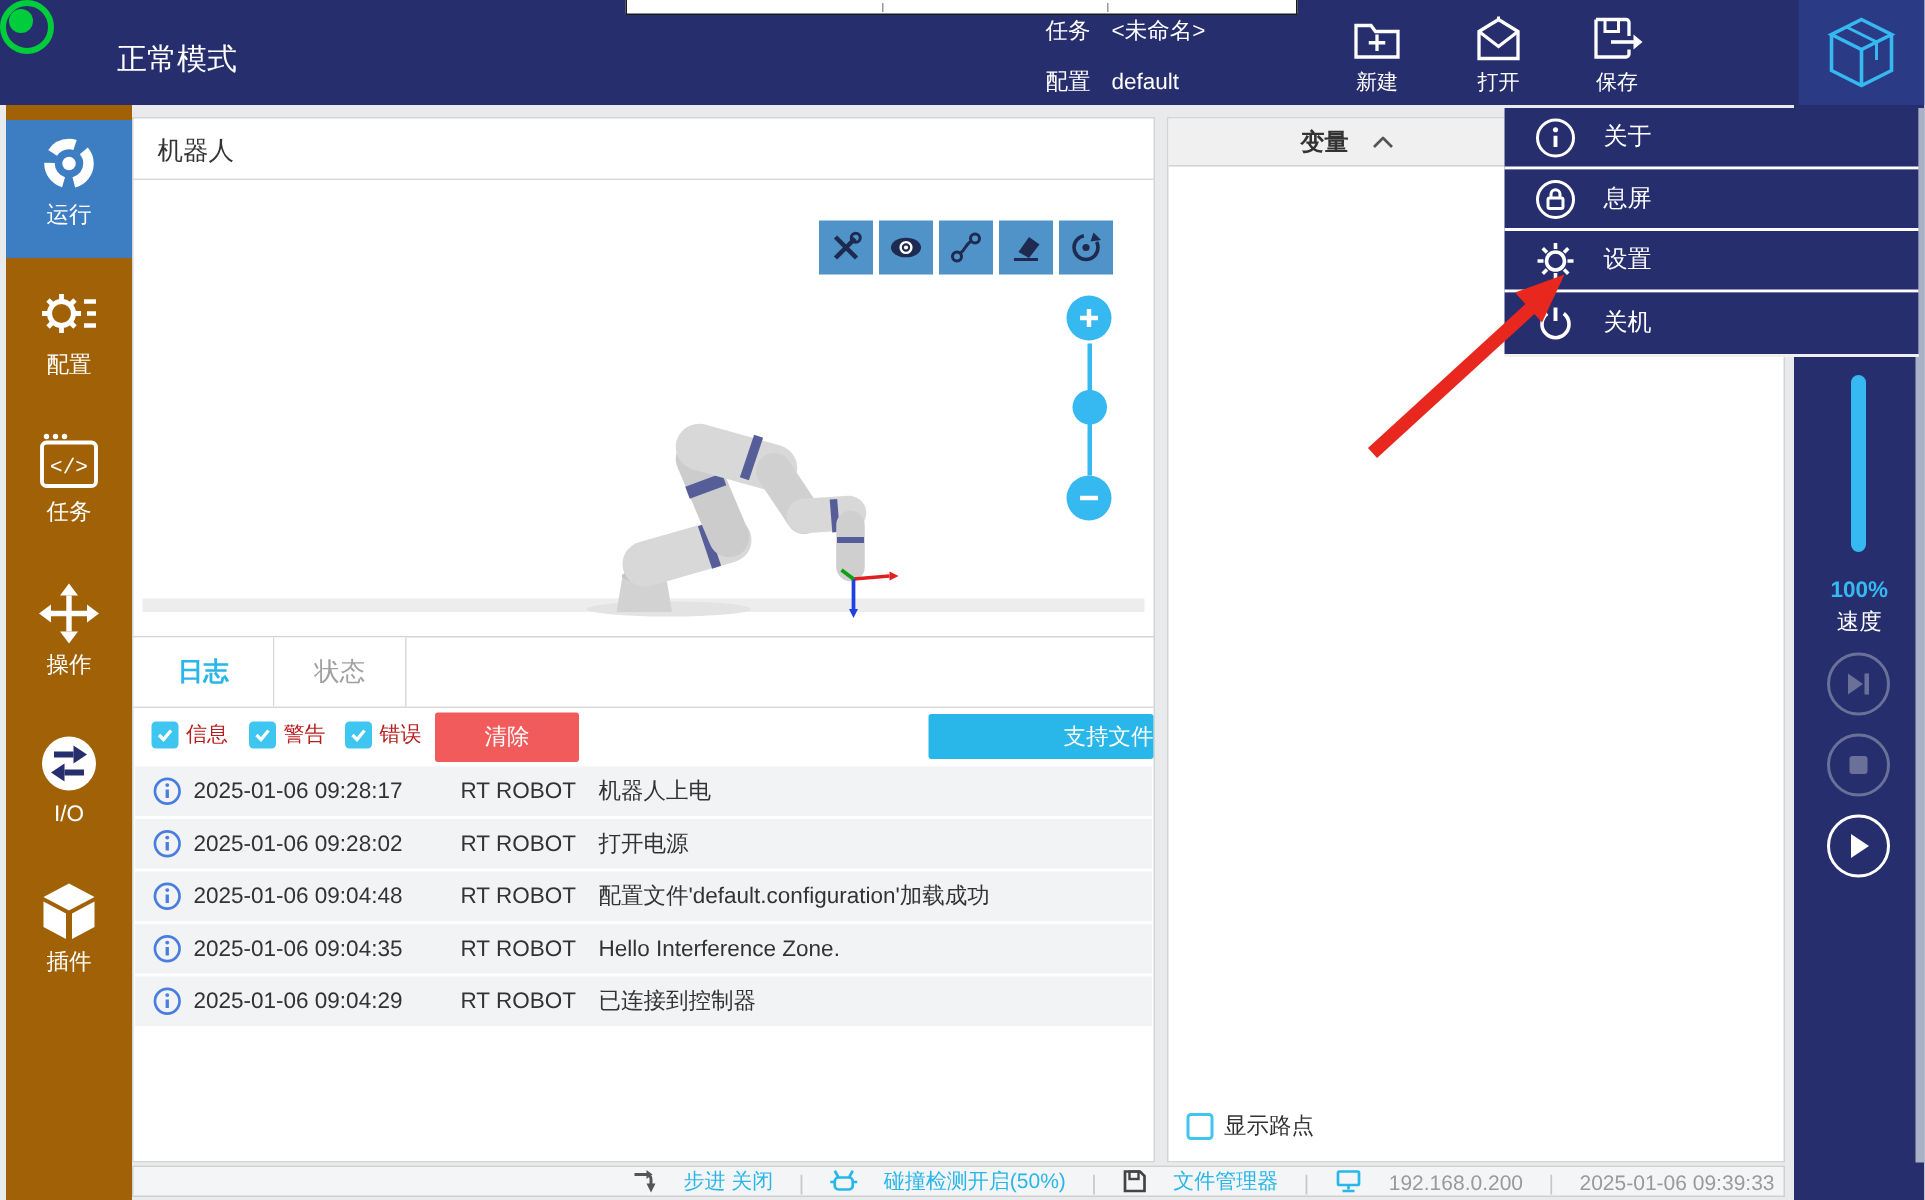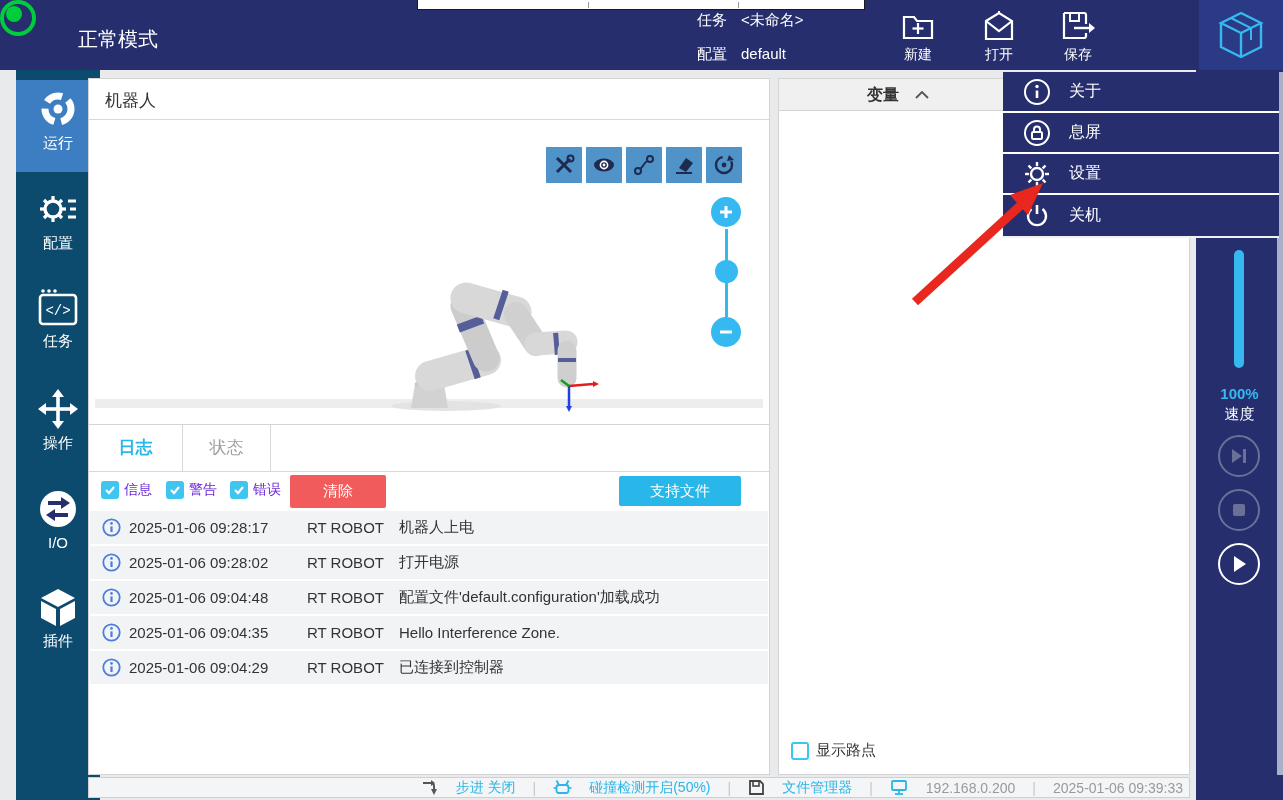--- a/index.html
+++ b/index.html
@@ -17,47 +17,47 @@
   #mode-label { left:78px; top:26px; color:#fff; font-size:20px; }
   .tb-kv { color:#fff; font-size:15px; }
   #task-row { left:697px; top:11px; }
   #config-row { left:697px; top:45px; }
   .tb-kv .k { margin-right:14px; }
   .tb-action { position:absolute; top:10px; width:70px; text-align:center; color:#fff; font-size:14px; cursor:pointer; }
   .tb-action svg { display:block; margin:0 auto 4px auto; }
   #logo-tile { left:1199px; top:0; width:84px; height:70px; background:#2b3a85; display:flex; align-items:center; justify-content:center; }
 
   
-  #left-sidebar { left:16px; top:70px; width:84px; height:730px; background:#0c4a6e; }
+  #left-sidebar { left:4px; top:70px; width:84px; height:730px; background:#a16207; }
   .side-item { position:absolute; left:0; width:84px; height:92px; text-align:center; color:#fff; font-size:15px; cursor:pointer; }
   .side-item svg { display:block; margin:8px auto 4px auto; }
   .side-item.active { background:#3d7ec3; }
 
   
   #robot-panel { left:88px; top:78px; width:682px; height:346px; background:#fff; border:1px solid #d4d4d4; border-bottom:none; }
   #robot-title { position:absolute; left:16px; top:10px; font-size:17px; color:#333; }
   #robot-header-line { position:absolute; left:0; top:40px; width:680px; height:1px; background:#d9d9d9; }
   .view-btn { position:absolute; top:68px; width:36px; height:36px; background:#4f93c8; display:flex; align-items:center; justify-content:center; cursor:pointer; }
   #ground-strip { position:absolute; left:6px; top:320px; width:668px; height:9px; background:#ededed; }
   .zoomline { position:absolute; left:636px; width:3px; background:#35b9f0; }
   .zoombtn { position:absolute; left:622px; width:30px; height:30px; border-radius:50%; background:#35b9f0; color:#fff; display:flex; align-items:center; justify-content:center; cursor:pointer; }
   #zoom-handle { position:absolute; left:626px; top:181px; width:23px; height:23px; border-radius:50%; background:#35b9f0; cursor:pointer; }
 
   
   #log-panel { left:88px; top:424px; width:682px; height:351px; background:#fff; border:1px solid #d4d4d4; }
   .tab { position:absolute; top:0; height:46px; line-height:46px; text-align:center; font-size:17px; cursor:pointer; border-right:1px solid #d9d9d9; background:#fff; }
   #tab-log { left:0; width:94px; color:#29b6e8; font-weight:bold; }
   #tab-status { left:94px; width:88px; color:#a0a0a0; }
   #tabs-bottom { position:absolute; left:0; top:46px; width:680px; height:1px; background:#d9d9d9; }
-  .cb-group { position:absolute; top:56px; display:flex; align-items:center; gap:5px; font-size:14px; color:#6d28d9; cursor:pointer; }
+  .cb-group { position:absolute; top:56px; display:flex; align-items:center; gap:5px; font-size:14px; color:#b91c1c; cursor:pointer; }
   .cb { width:18px; height:18px; border-radius:3px; display:flex; align-items:center; justify-content:center; }
   .cb.on { background:#3fc6f0; }
   .cb.off { background:#fff; border:2px solid #3fc6f0; }
   #clear-btn { position:absolute; left:201px; top:50px; width:96px; height:33px; background:#f25b5b; color:#fff; font-size:15px; border:none; border-radius:2px; cursor:pointer; }
-  #support-btn { position:absolute; left:530px; top:51px; width:122px; height:30px; background:#29b6e8; color:#fff; font-size:15px; border:none; border-radius:2px; cursor:pointer; }
+  #support-btn { position:absolute; left:530px; top:51px; width:150px; height:30px; background:#29b6e8; color:#fff; font-size:15px; border:none; border-radius:2px; cursor:pointer;text-align:right; }
   .log-row { position:absolute; left:1px; width:678px; height:33px; background:#f2f3f5; display:flex; align-items:center; font-size:15px; color:#333; }
   .log-row .i-ic { margin-left:12px; }
   .log-row .t { margin-left:8px; width:178px; }
   .log-row .s { width:88px; }
   .log-row .m { margin-left:4px; }
 
   
   #vars-panel { left:778px; top:78px; width:412px; height:697px; background:#fff; border:1px solid #d4d4d4; }
   #vars-header { position:absolute; left:0; top:0; width:410px; height:32px; background:#f0f0f0; border-bottom:1px solid #d4d4d4; cursor:pointer; }
   #vars-title { position:absolute; left:88px; top:6px; font-size:16px; font-weight:bold; color:#333; }

